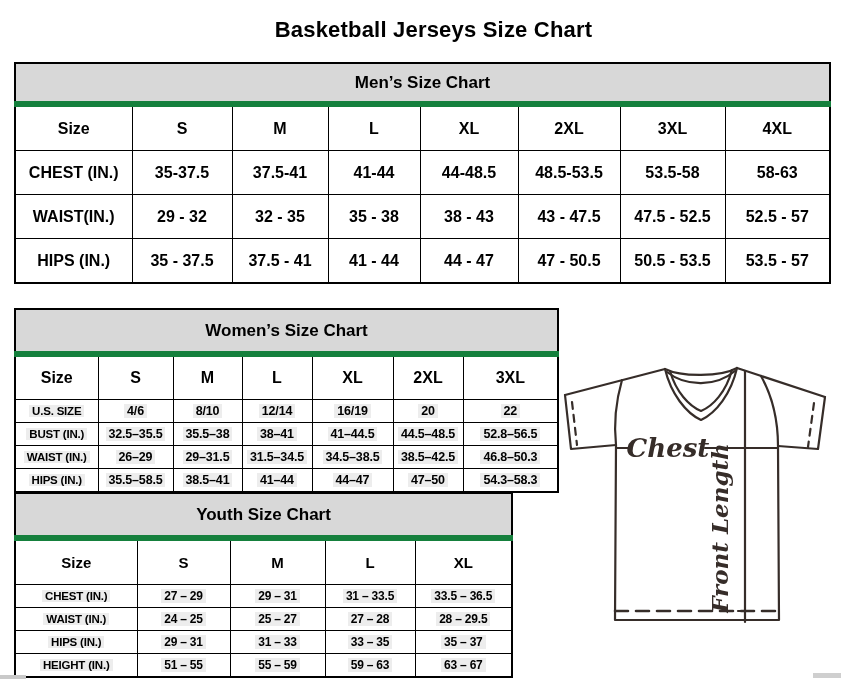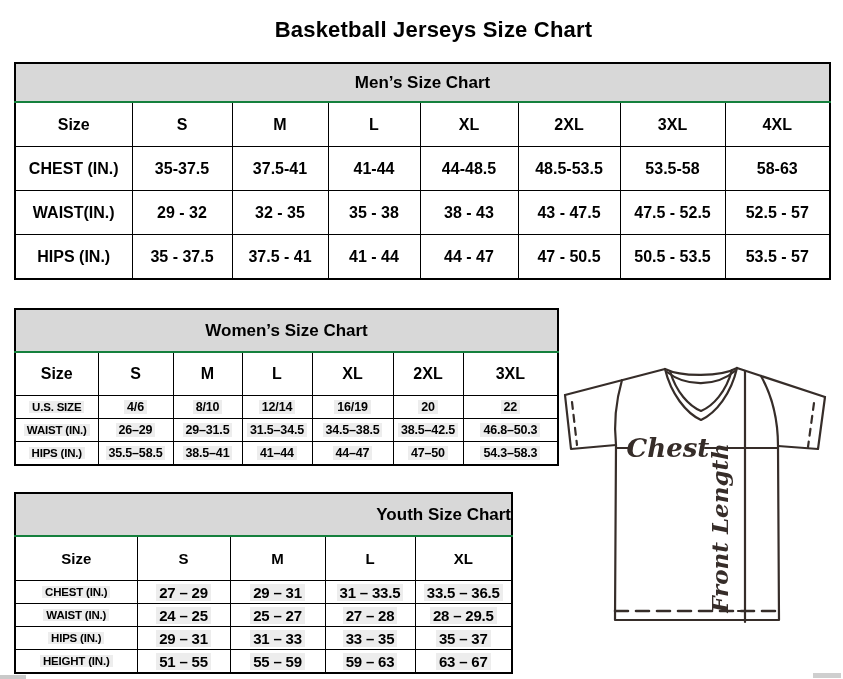--- a/index.html
+++ b/index.html
@@ -7,39 +7,39 @@
     width:843px;height:679px;background:#ffffff;position:relative;
     font-family:"Liberation Sans", sans-serif;color:#000;overflow:hidden;
   }
   .title{
     position:absolute;top:5px;left:0;width:100%;text-align:center;
     font-size:22px;font-weight:bold;margin:12px;letter-spacing:0.2px;
   }
   .tblwrap{position:absolute;}
   .tblwrap table{border-collapse:collapse;table-layout:fixed;width:100%;border:2px solid #000;}
   .tblwrap td,.tblwrap th{border:1px solid #000;text-align:center;vertical-align:middle;padding:0;overflow:hidden;}
-  tr.band td{background:#d8d8d8;font-size:17px;font-weight:bold;border-bottom:2px solid #15803d;margin-top:43px;}
+  tr.band td{background:#d8d8d8;font-size:17px;font-weight:bold;border-bottom:6px solid #15803d;margin-top:43px;}
   tr.hdr th{font-weight:bold;}
   tr.data td{font-weight:bold;}
 
   .men{left:14px;top:62px;width:815px;}
   .men tr.band td{height:37px;}
   .men tr.hdr th{height:43px;font-size:16px;}
   .men tr.data td{height:43px;font-size:16px;}
 
   .women{left:14px;top:308px;width:543px;}
   .women tr.band td{height:41px;}
   .women tr.hdr th{height:42px;font-size:16px;}
   .women tr.data td{height:22px;font-size:12.5px;letter-spacing:-0.2px;margin-left:46px;}
   .women tr.data td.lbl{font-size:11.5px;}
 
   .youth{left:14px;top:492px;width:497px;}
-  .youth tr.band td{height:41px;text-align:right;}
+  .youth tr.band td{height:41px;}
   .youth tr.hdr th{height:43px;font-size:15px;}
-  .youth tr.data td{height:22px;font-size:15px;letter-spacing:-0.2px;}
+  .youth tr.data td{height:22px;font-size:12px;letter-spacing:-0.2px;}
   .youth tr.data td.lbl{font-size:11.5px;}
 
   .hl{background:#ededed;padding:0 3px;white-space:nowrap;}
 
   .jersey{position:absolute;left:556px;top:356px;width:290px;height:320px;}
 
   .sb{position:absolute;background:#c9c9c9;}
   .sb-left{left:0;top:675px;width:26px;height:4px;}
   .sb-right{left:813px;top:673px;width:28px;height:5px;background:#cfcfcf;}
 </style>
@@ -137,20 +137,29 @@
       <tr class="data">
         <td class="lbl"><span class="hl">U.S. SIZE</span></td>
         <td><span class="hl">4/6</span></td>
         <td><span class="hl">8/10</span></td>
         <td><span class="hl">12/14</span></td>
         <td><span class="hl">16/19</span></td>
         <td><span class="hl">20</span></td>
         <td><span class="hl">22</span></td>
       </tr>
       <tr class="data">
+        <td class="lbl"><span class="hl">BUST (IN.)</span></td>
+        <td><span class="hl">32.5–35.5</span></td>
+        <td><span class="hl">35.5–38</span></td>
+        <td><span class="hl">38–41</span></td>
+        <td><span class="hl">41–44.5</span></td>
+        <td><span class="hl">44.5–48.5</span></td>
+        <td><span class="hl">52.8–56.5</span></td>
+      </tr>
+      <tr class="data">
         <td class="lbl"><span class="hl">WAIST (IN.)</span></td>
         <td><span class="hl">26–29</span></td>
         <td><span class="hl">29–31.5</span></td>
         <td><span class="hl">31.5–34.5</span></td>
         <td><span class="hl">34.5–38.5</span></td>
         <td><span class="hl">38.5–42.5</span></td>
         <td><span class="hl">46.8–50.3</span></td>
       </tr>
       <tr class="data">
         <td class="lbl"><span class="hl">HIPS (IN.)</span></td>

